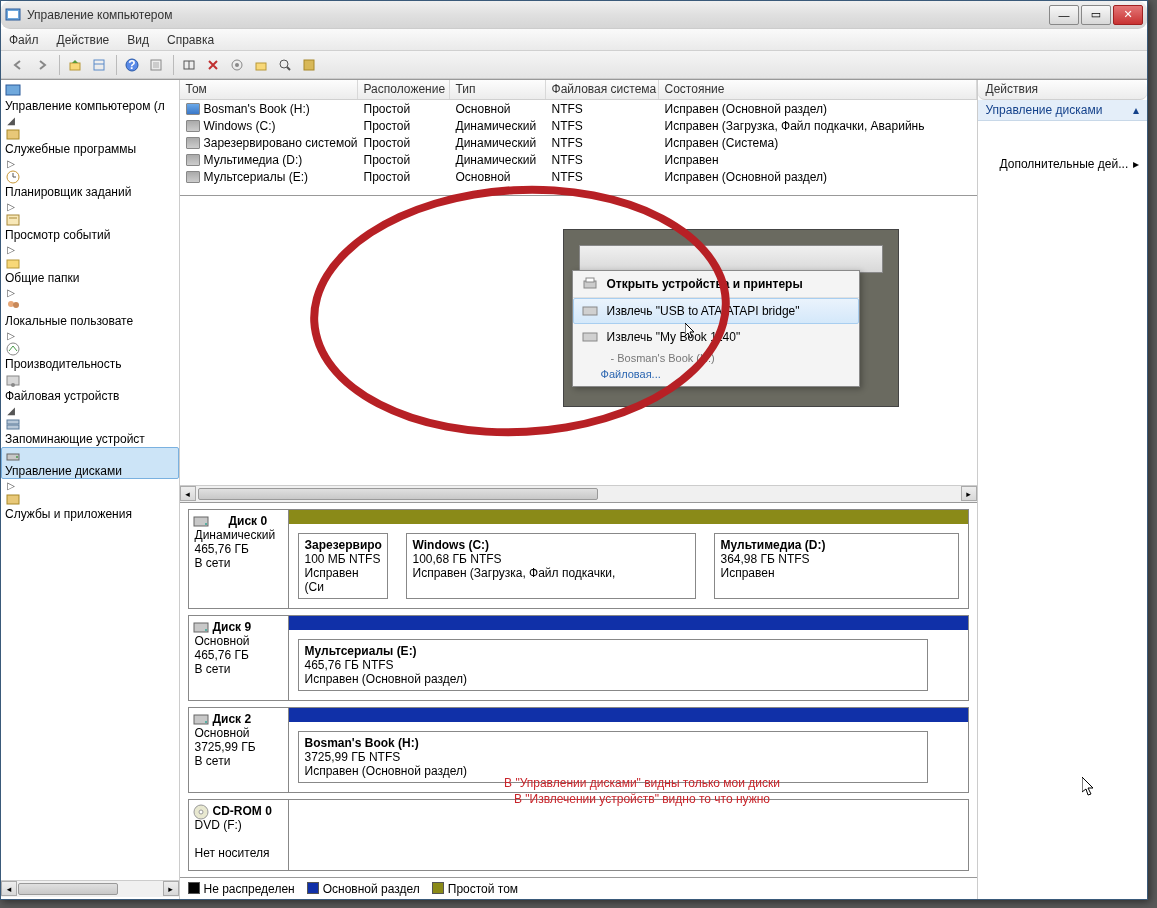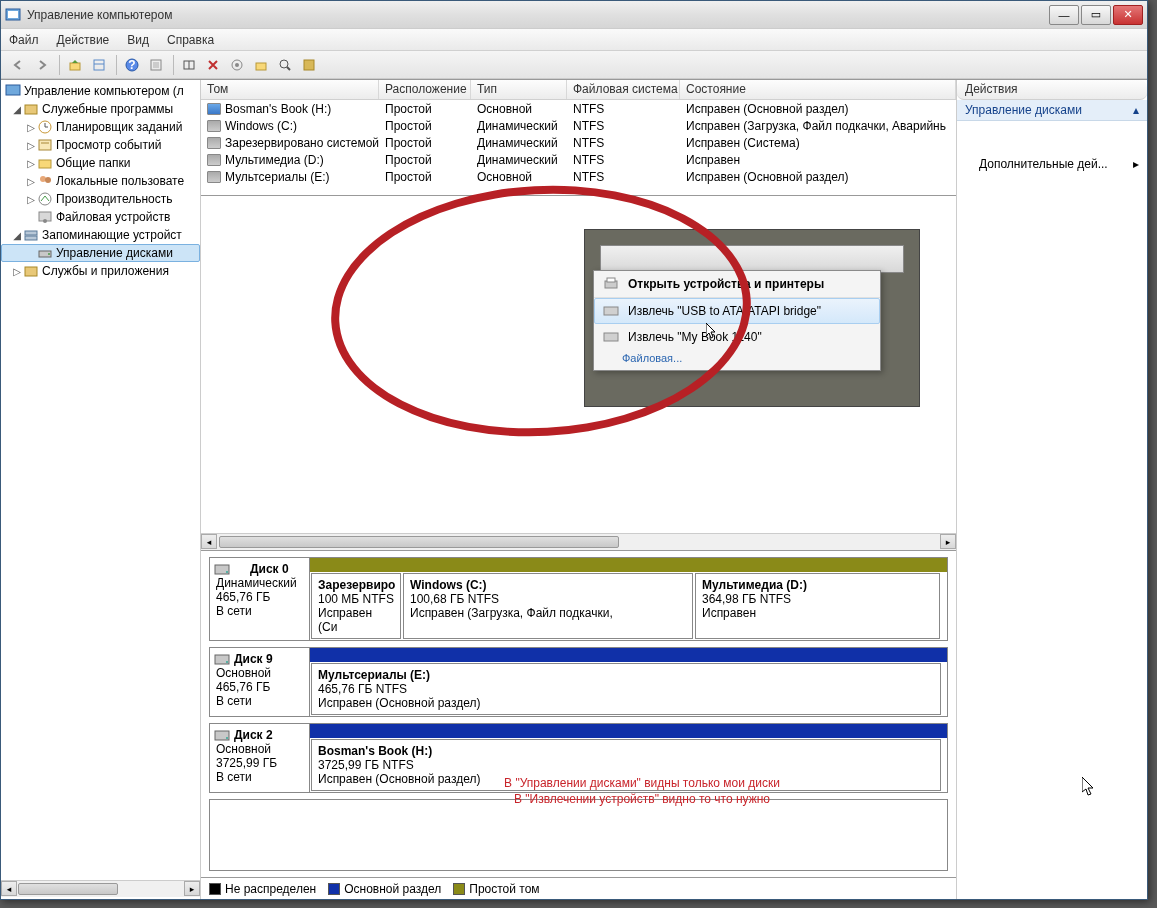--- a/index.html
+++ b/index.html
@@ -1,31 +1,31 @@
 <!DOCTYPE html>
 <html><head>
 <meta charset="utf-8">
 <style>
 * { box-sizing: border-box; margin: 0; padding: 0; font-family: 'Segoe UI', Tahoma, sans-serif; font-size: 12px; }
 body { background: #5a5a5a; width: 1157px; height: 908px; position: relative; overflow: hidden; }
 .window { position: absolute; left: 0; top: 0; width: 1148px; height: 900px; background: #fff; border: 1px solid #3a5a7a; box-shadow: 2px 2px 8px rgba(0,0,0,0.5); }
-.titlebar { height: 28px; background: linear-gradient(to bottom, #f0f0f0, #e0e0e0 50%, #d5d5d5); display:flex; align-items:center; padding:0 4px; border-bottom:1px solid #ccc;}
+.titlebar { height: 28px; background: linear-gradient(to bottom, #f0f0f0, #e0e0e0 50%, #d5d5d5); display:flex; align-items:center; padding:0 4px; border-bottom:1px solid #ccc;border-radius:9px;}
 .titlebar .icon { width:16px;height:16px;margin-right:6px; display:inline-flex; align-items:center; justify-content:center; }
 .titlebar .title { color:#333; flex:1;}
 .win-btns { display:flex; }
 .win-btn { width:30px; height:20px; margin-left:2px; border:1px solid #888; background:linear-gradient(#f8f8f8,#d8d8d8); display:flex; align-items:center; justify-content:center; font-size:11px; border-radius:2px; cursor:pointer;}
 .win-btn.close { background:linear-gradient(#e47777,#c83232); color:#fff; border-color:#a02020;}
 .menubar { height:22px; background:linear-gradient(#fafafa,#eaeaea); border-bottom:1px solid #d0d0d0; padding:2px 8px; display:flex; align-items:center;}
 .menubar span { margin-right:18px; color:#333; cursor:pointer;}
 .toolbar { height:28px; background:linear-gradient(#f5f5f5,#e5e5e5); border-bottom:1px solid #ccc; display:flex; align-items:center; padding:0 6px;}
 .tb-btn { width:21px; height:21px; margin-right:3px; border:1px solid transparent; display:flex; align-items:center; justify-content:center; cursor:pointer; border-radius:2px;}
 .tb-sep{width:1px;height:20px;background:#bbb;margin:0 4px;}
 .content { position:absolute; top:78px; left:0; right:0; bottom:0; display:flex; border-top:1px solid #999;}
 .tree { width:200px; border-right:1px solid #ccc; overflow:hidden; background:#fff; padding:2px 0;}
-.tree-row { display:flex; align-items:center; padding:1px 4px; white-space:nowrap; cursor:pointer;}
+.tree-row { display:flex; padding:1px 4px; white-space:nowrap; cursor:pointer;flex-direction:column;}
 .tree-row.sel { background:#cce4f7; border:1px solid #7ab1e0; padding:0px 3px; border-radius:2px;}
 .tree-ind{display:inline-block;}
 .tree-exp{width:12px;text-align:center;color:#555;font-size:10px; display:inline-block;}
 .tree-icon{width:16px;height:16px;margin-right:3px;display:inline-flex;align-items:center;justify-content:center;}
 .center { flex:1; display:flex; flex-direction:column; border-right:1px solid #ccc; }
 .vol-table { height:116px; overflow:hidden; border-bottom:1px solid #999;}
 .vol-header{display:flex;background:linear-gradient(#fdfdfd,#ececec);border-bottom:1px solid #d0d0d0;height:20px;}
 .vh-cell{padding:2px 6px;border-right:1px solid #d8d8d8;color:#333;cursor:pointer; overflow:hidden; white-space:nowrap;}
 .vol-row{display:flex;height:17px;align-items:center;}
 .vr-cell{padding:0 6px;overflow:hidden;white-space:nowrap;}
@@ -36,25 +36,25 @@
 .hscroll-thumb{position:absolute;left:18px;top:2px;height:12px;width:400px;background:linear-gradient(#e0e0e0,#c8c8c8);border:1px solid #999;border-radius:2px;}
 .hscroll-arr{position:absolute;width:16px;height:15px;top:0;background:linear-gradient(#eee,#d8d8d8);border:1px solid #aaa;display:flex;align-items:center;justify-content:center;font-size:9px;}
 .disk-panels{ overflow:auto; }
 .disk-panel{display:flex;border:1px solid #888;margin:6px 8px;}
 .disk-info{width:100px;border-right:1px solid #888;padding:4px 6px;position:relative;}
 .disk-info .di-icon{position:absolute;left:4px;top:4px;width:16px;height:14px;}
 .disk-info b{font-weight:bold;}
 .disk-parts{flex:1;display:flex;flex-direction:column;}
 .part-header{height:14px;}
 .part-row{display:flex;flex:1;}
-.part{border:1px solid #888;margin:1px;padding:4px 6px;overflow:hidden;}
+.part{border:1px solid #888;margin:9px;padding:4px 6px;overflow:hidden;}
 .part b{font-weight:bold;display:block;}
 .legend{height:22px;border-top:1px solid #999;display:flex;align-items:center;padding:0 8px;}
 .leg-sw{width:12px;height:12px;border:1px solid #555;margin-right:4px;}
-.leg-item{display:flex;align-items:center;margin-right:12px;}
+.leg-item{display:flex;margin-right:12px;}
 .actions{width:190px;background:#fff;}
 .act-header{height:20px;background:linear-gradient(#fdfdfd,#ececec);border-bottom:1px solid #d0d0d0;padding:2px 8px;color:#333;border-radius:7px;}
 .act-sect{background:#e4eef9;border-bottom:1px solid #c8d8e8;padding:3px 8px;color:#15428b;display:flex;justify-content:space-between;align-items:center;}
 .act-item{padding:4px 8px 4px 22px;display:flex;justify-content:space-between;align-items:center;cursor:pointer;margin-top:32px;}
 
 .popup-img{position:absolute;left:383px;top:33px;width:336px;height:178px;background:#6a6a60;border:1px solid #444;}
 .popup-taskbar{position:absolute;left:15px;top:15px;right:15px;height:28px;background:linear-gradient(#f0f0f0,#d8d8d8);border:1px solid #888;}
 .popup-menu{position:absolute;left:8px;top:40px;width:288px;background:#f4f4f4;border:1px solid #8a8a8a;box-shadow:2px 2px 6px rgba(0,0,0,0.3);}
 .pm-row{display:flex;align-items:center;padding:5px 8px;border-bottom:1px solid #e0e0e0;cursor:pointer;}
 .pm-row.hov{background:linear-gradient(#eaf3fc,#d4e8fa);border:1px solid #a8cef0;padding:4px 7px;border-radius:2px;}
@@ -364,20 +364,21 @@
                 </svg>
             </div>
             <div class="pm-row" style="border-bottom:none">
               <span class="pm-icon">
                   <svg width="16" height="12">
                     <rect x="1" y="2" width="14" height="8" fill="#d0d0d0" stroke="#888"></rect>
                   </svg>
                 </span>
               <span>Извлечь "My Book 1140"</span>
             </div>
+            <div class="pm-sub">-   Bosman's Book (H:)</div>
             <div class="pm-link">Файловая...</div>
           </div>
         </div>
 
         <div class="circle" style="left:130px;top:-10px;width:420px;height:250px;transform:rotate(-3deg)"></div>
 
         <div class="hscroll" style="position:absolute;bottom:0;left:0;right:0">
           <div class="hscroll-arr" style="left:0">◂</div>
           <div class="hscroll-thumb"></div>
           <div class="hscroll-arr" style="right:0">▸</div>
@@ -461,20 +462,29 @@
               <div class="part-row">
                 <div class="part" style="width:630px">
                   <b>Bosman's Book  (H:)</b>
                   <div>3725,99 ГБ NTFS</div>
                   <div>Исправен (Основной раздел)</div>
                 </div>
               </div>
             </div>
           </div>
           <div class="disk-panel">
+            <div class="disk-info">
+    <span class="di-icon">
+                <svg width="16" height="16">
+                  <circle cx="8" cy="8" r="7" fill="#e8e8d0" stroke="#999"></circle>
+                  <circle cx="8" cy="8" r="2" fill="#fff" stroke="#999"></circle>
+                </svg>
+              </span>
+    <div style="margin-left:18px"><b>CD-ROM 0</b></div>
+    <div>DVD (F:)</div><br><div>Нет носителя</div></div>
             <div class="disk-parts" style="min-height: 70px;">
               <div class="part-row">
                 <div style="flex:1"></div>
               </div>
             </div>
           </div>
         </div>
 
       <div class="legend">
         <div class="leg-item">

